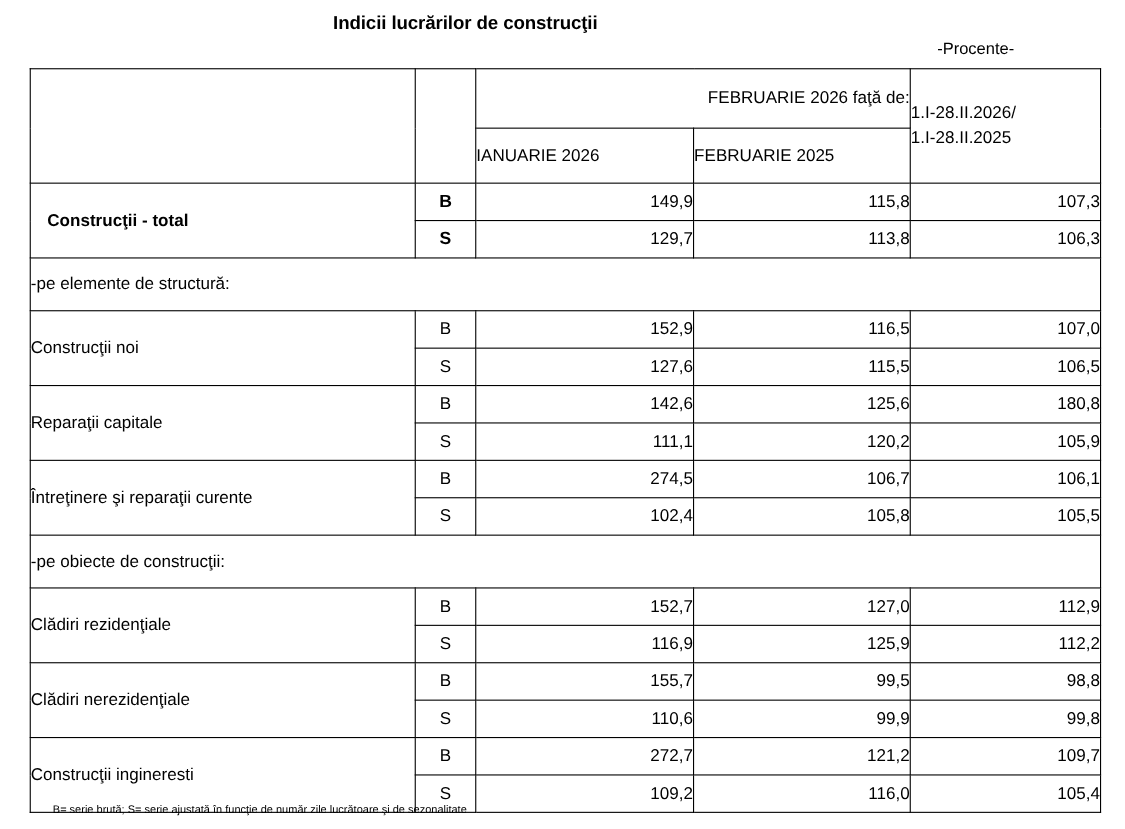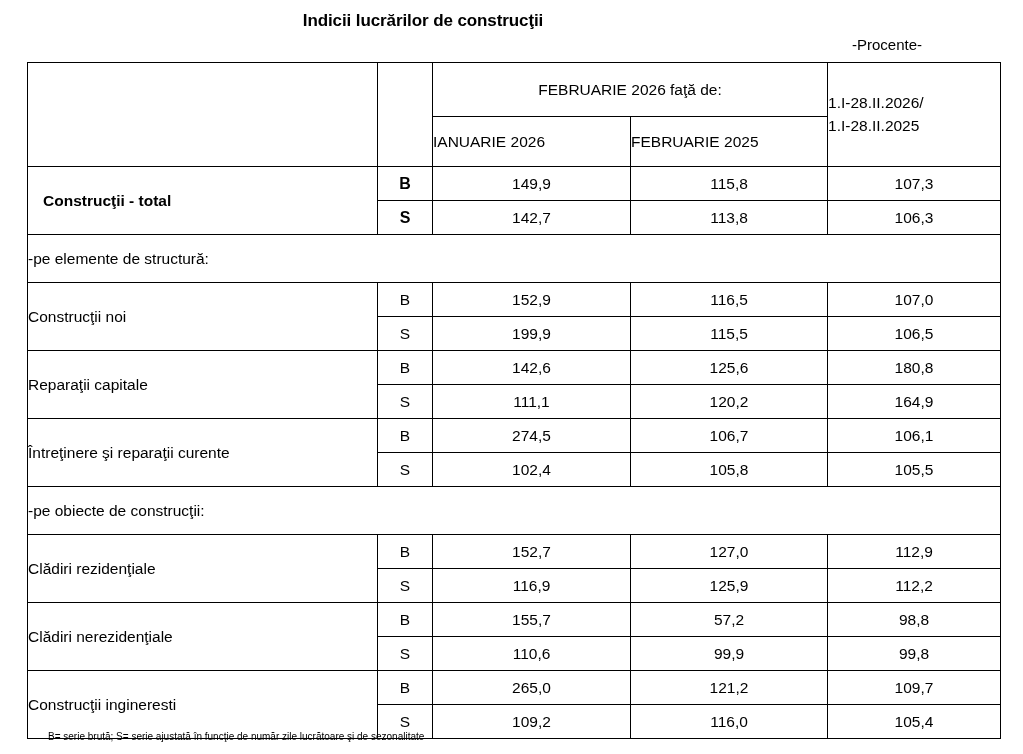--- a/index.html
+++ b/index.html
@@ -61,21 +61,21 @@
   }
 
   
   col.c-label { width: 350px; }
   col.c-bs    { width: 55px; }
   col.c-ian   { width: 198px; }
   col.c-feb   { width: 197px; }
   col.c-cum   { width: 173px; }
 
   .hdr-span {
-    text-align: center;
+    text-align: right;
     font-weight: bold;
     font-size: 16px;
     height: 53px;
   }
   .hdr-sub {
     text-align: left;
     font-weight: bold;
     font-size: 16px;
     height: 49px;
   }
@@ -101,21 +101,21 @@
   }
 
   .bs-cell {
     text-align: center;
     font-size: 15.5px;
     height: 33px;
   }
   .bs-cell.strong { font-weight: bold; font-size: 16px; }
 
   .val {
-    text-align: center;
+    text-align: right;
     font-size: 16px;
   }
 
   .section-row td {
     font-size: 16px;
     height: 47px;
     font-weight: normal;
   }
 
   .footnote {
@@ -159,55 +159,55 @@
 
       <tr>
         <td class="row-label total" rowspan="2">Construcţii - total</td>
         <td class="bs-cell strong">B</td>
         <td class="val">149,9</td>
         <td class="val">115,8</td>
         <td class="val">107,3</td>
       </tr>
       <tr>
         <td class="bs-cell strong">S</td>
-        <td class="val">142,7</td>
+        <td class="val">129,7</td>
         <td class="val">113,8</td>
         <td class="val">106,3</td>
       </tr>
 
       <tr class="section-row">
         <td colspan="5">-pe elemente de structură:</td>
       </tr>
 
       <tr>
         <td class="row-label" rowspan="2">Construcţii noi</td>
         <td class="bs-cell">B</td>
         <td class="val">152,9</td>
         <td class="val">116,5</td>
         <td class="val">107,0</td>
       </tr>
       <tr>
         <td class="bs-cell">S</td>
-        <td class="val">199,9</td>
+        <td class="val">127,6</td>
         <td class="val">115,5</td>
         <td class="val">106,5</td>
       </tr>
 
       <tr>
         <td class="row-label" rowspan="2">Reparaţii capitale</td>
         <td class="bs-cell">B</td>
         <td class="val">142,6</td>
         <td class="val">125,6</td>
         <td class="val">180,8</td>
       </tr>
       <tr>
         <td class="bs-cell">S</td>
         <td class="val">111,1</td>
         <td class="val">120,2</td>
-        <td class="val">164,9</td>
+        <td class="val">105,9</td>
       </tr>
 
       <tr>
         <td class="row-label" rowspan="2">Întreţinere şi reparaţii curente</td>
         <td class="bs-cell">B</td>
         <td class="val">274,5</td>
         <td class="val">106,7</td>
         <td class="val">106,1</td>
       </tr>
       <tr>
@@ -232,34 +232,34 @@
         <td class="bs-cell">S</td>
         <td class="val">116,9</td>
         <td class="val">125,9</td>
         <td class="val">112,2</td>
       </tr>
 
       <tr>
         <td class="row-label" rowspan="2">Clădiri nerezidenţiale</td>
         <td class="bs-cell">B</td>
         <td class="val">155,7</td>
-        <td class="val">57,2</td>
+        <td class="val">99,5</td>
         <td class="val">98,8</td>
       </tr>
       <tr>
         <td class="bs-cell">S</td>
         <td class="val">110,6</td>
         <td class="val">99,9</td>
         <td class="val">99,8</td>
       </tr>
 
       <tr>
         <td class="row-label" rowspan="2">Construcţii ingineresti</td>
         <td class="bs-cell">B</td>
-        <td class="val">265,0</td>
+        <td class="val">272,7</td>
         <td class="val">121,2</td>
         <td class="val">109,7</td>
       </tr>
       <tr>
         <td class="bs-cell">S</td>
         <td class="val">109,2</td>
         <td class="val">116,0</td>
         <td class="val">105,4</td>
       </tr>
     </tbody>

